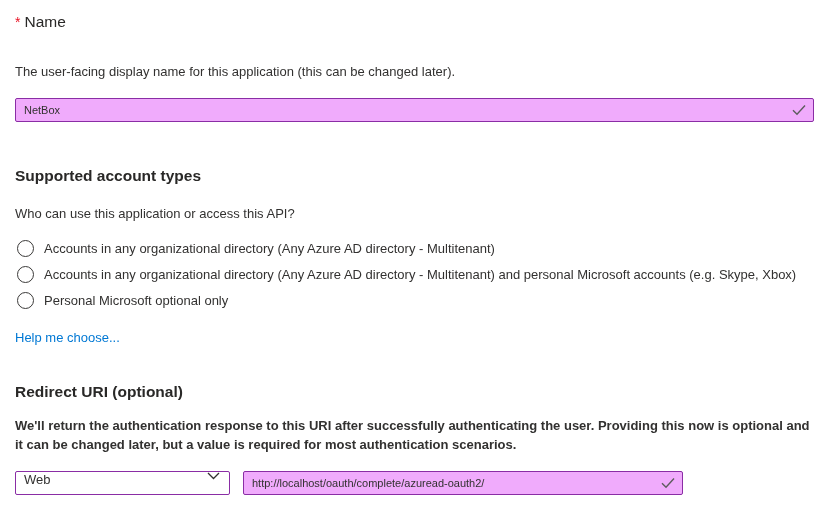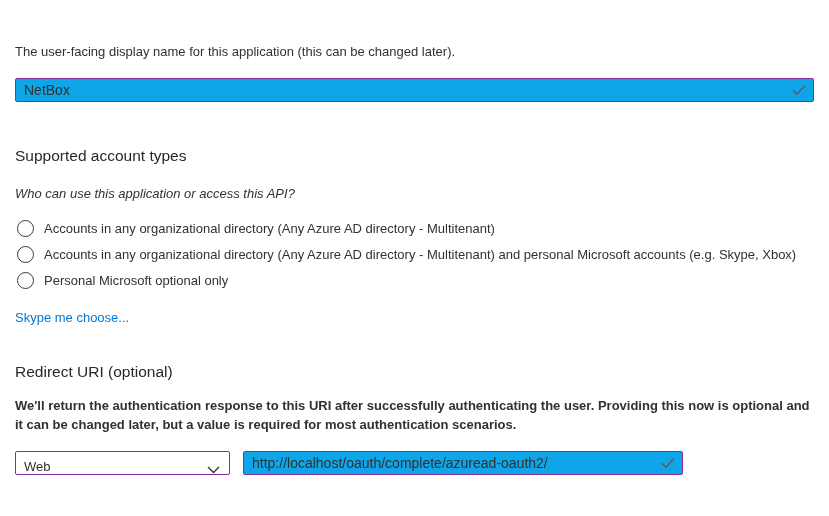--- a/index.html
+++ b/index.html
@@ -34,41 +34,42 @@
     height: 24px;
     width: 799px;
   }
   .text-input {
     width: 100%;
     height: 24px;
     border: 1px solid #8a2da5;
     border-radius: 2px;
     padding: 0 28px 0 8px;
     font-family: "Liberation Sans", sans-serif;
-    font-size: 14px;
+    font-size: 11px;
     color: #323130;
     outline: none;
-    background: #0ea5e9;
+    background: #f0abfc;
   }
   .valid-check {
     position: absolute;
     right: 8px;
     top: 50%;
     transform: translateY(-50%);
     width: 14px;
     height: 12px;
     pointer-events: none;
   }
   .section-heading {
     font-size: 15.5px;
     line-height: 20px;
     color: #292827;
+    font-weight: bold;
   }
   .section-account-types .section-heading { margin-top: 44px; }
-  .question { margin-top: 18px; font-style: italic; }
+  .question { margin-top: 18px; }
   .radio-group { margin-top: 12px; }
   .radio-row {
     display: flex;
     align-items: center;
     height: 26px;
     cursor: pointer;
   }
   .radio-circle {
     flex: 0 0 auto;
     width: 17px;
@@ -113,39 +114,42 @@
     display: flex;
     gap: 13px;
     align-items: center;
   }
   .select-box {
     width: 215px;
     height: 24px;
     border: 1px solid #8a2da5;
     border-radius: 2px;
     display: flex;
-    align-items: flex-end;
+    align-items: flex-start;
     justify-content: space-between;
     padding: 0 9px 0 8px;
     font-size: 13px;
     color: #323130;
     background: #fff;
     cursor: pointer;
   }
   .uri-input-wrap {
     position: relative;
     width: 440px;
     height: 24px;
   }
   .chevron-svg { width: 13px; height: 8px; }
 </style>
 </head>
 <body>
 
 <div class="section-name">
+  <div class="field-label">
+    <span class="required-marker">*</span><span>Name</span>
+  </div>
   <div class="desc">The user-facing display name for this application (this can be changed later).</div>
   <div class="input-wrap">
     <input class="text-input" type="text" value="NetBox" style="">
     <svg class="valid-check" viewBox="0 0 14 12">
       <path d="M1 6.2 L5 10.2 L13 1.5" stroke="#5c5c5c" stroke-width="1.4" fill="none"></path>
     </svg>
   </div>
 </div>
 
 <div class="section-account-types">
@@ -158,21 +162,21 @@
     </div>
     <div class="radio-row">
       <span class="radio-circle"></span>
       <span class="radio-label">Accounts in any organizational directory (Any Azure AD directory - Multitenant) and personal Microsoft accounts (e.g. Skype, Xbox)</span>
     </div>
     <div class="radio-row">
       <span class="radio-circle"></span>
       <span class="radio-label">Personal Microsoft optional only</span>
     </div>
   </div>
-  <a class="help-link">Skype me choose...</a>
+  <a class="help-link">Help me choose...</a>
 </div>
 
 <div class="section-redirect">
   <div class="section-heading">Redirect URI (optional)</div>
   <div class="desc">We'll return the authentication response to this URI after successfully authenticating the user. Providing this now is optional and it can be changed later, but a value is required for most authentication scenarios.</div>
   <div class="uri-row">
     <div class="select-box">
       <span>Web</span>
       <svg class="chevron-svg" viewBox="0 0 13 8">
         <path d="M1 1 L6.5 6.5 L12 1" stroke="#323130" stroke-width="1.3" fill="none"></path>

